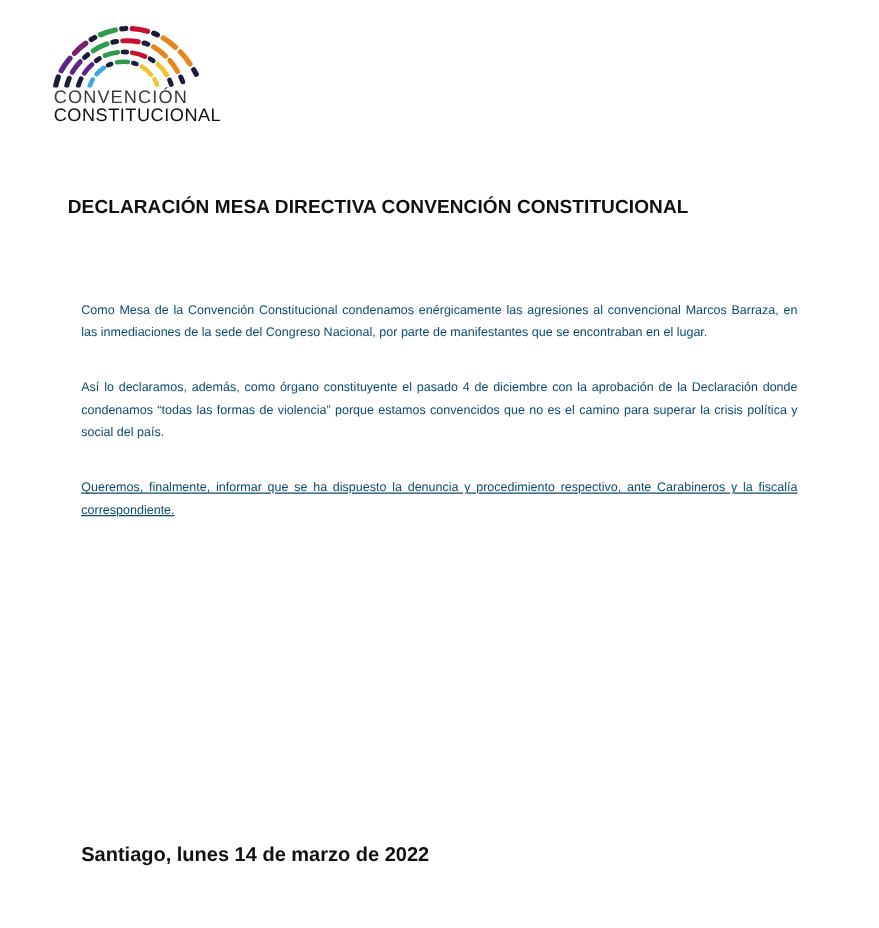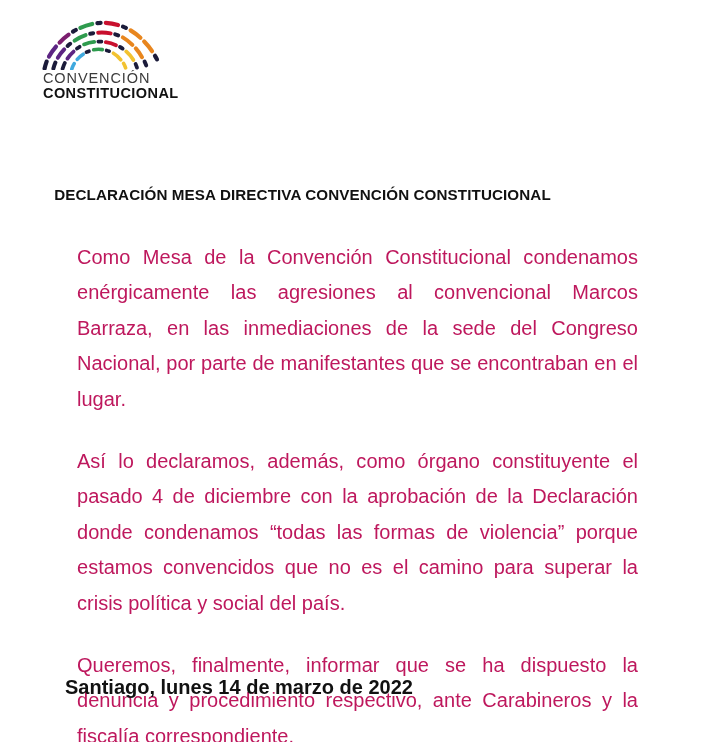--- a/index.html
+++ b/index.html
@@ -46,60 +46,60 @@
     letter-spacing: 0.9px;
     color: #3b3b3b;
     font-weight: 400;
     display: block;
   }
   .logo-word-bottom {
     font-family: "Liberation Sans", sans-serif;
     font-size: 14.5px;
     letter-spacing: 0.42px;
     color: #111111;
-    font-weight: 700;
+    font-weight: 400;
     display: block;
   }
 
   
   .doc-title {
     position: absolute;
     left: 0;
     right: 0;
-    top: 176px;
+    top: 147px;
     text-align: center;
     font-size: 15.2px;
     font-weight: 700;
     color: #111111;
     letter-spacing: 0.1px;
   }
 
   
   .body-block {
     position: absolute;
     left: 65px;
     top: 240px;
     width: 573px;
   }
   .para {
-    margin: 0 0 27px 12px;
-    font-size: 20px;
+    margin: 0 0 27px 0;
+    font-size: 10px;
     line-height: 1.77;
     text-align: justify;
-    color: #be185d;
+    color: #0c4a6e;
     letter-spacing: 0.01px;
   }
-  .para:last-child { margin-bottom: 0; }
+  .para:last-child { margin-bottom: 0; text-decoration: underline; }
 
   
   .place-date {
     position: absolute;
     left: 65px;
     top: 676px;
-    font-size: 20px;
+    font-size: 16px;
     font-weight: 700;
     color: #111111;
   }
 </style>
 </head>
 <body>
 
 <div class="page">
 
   <div class="letterhead">

